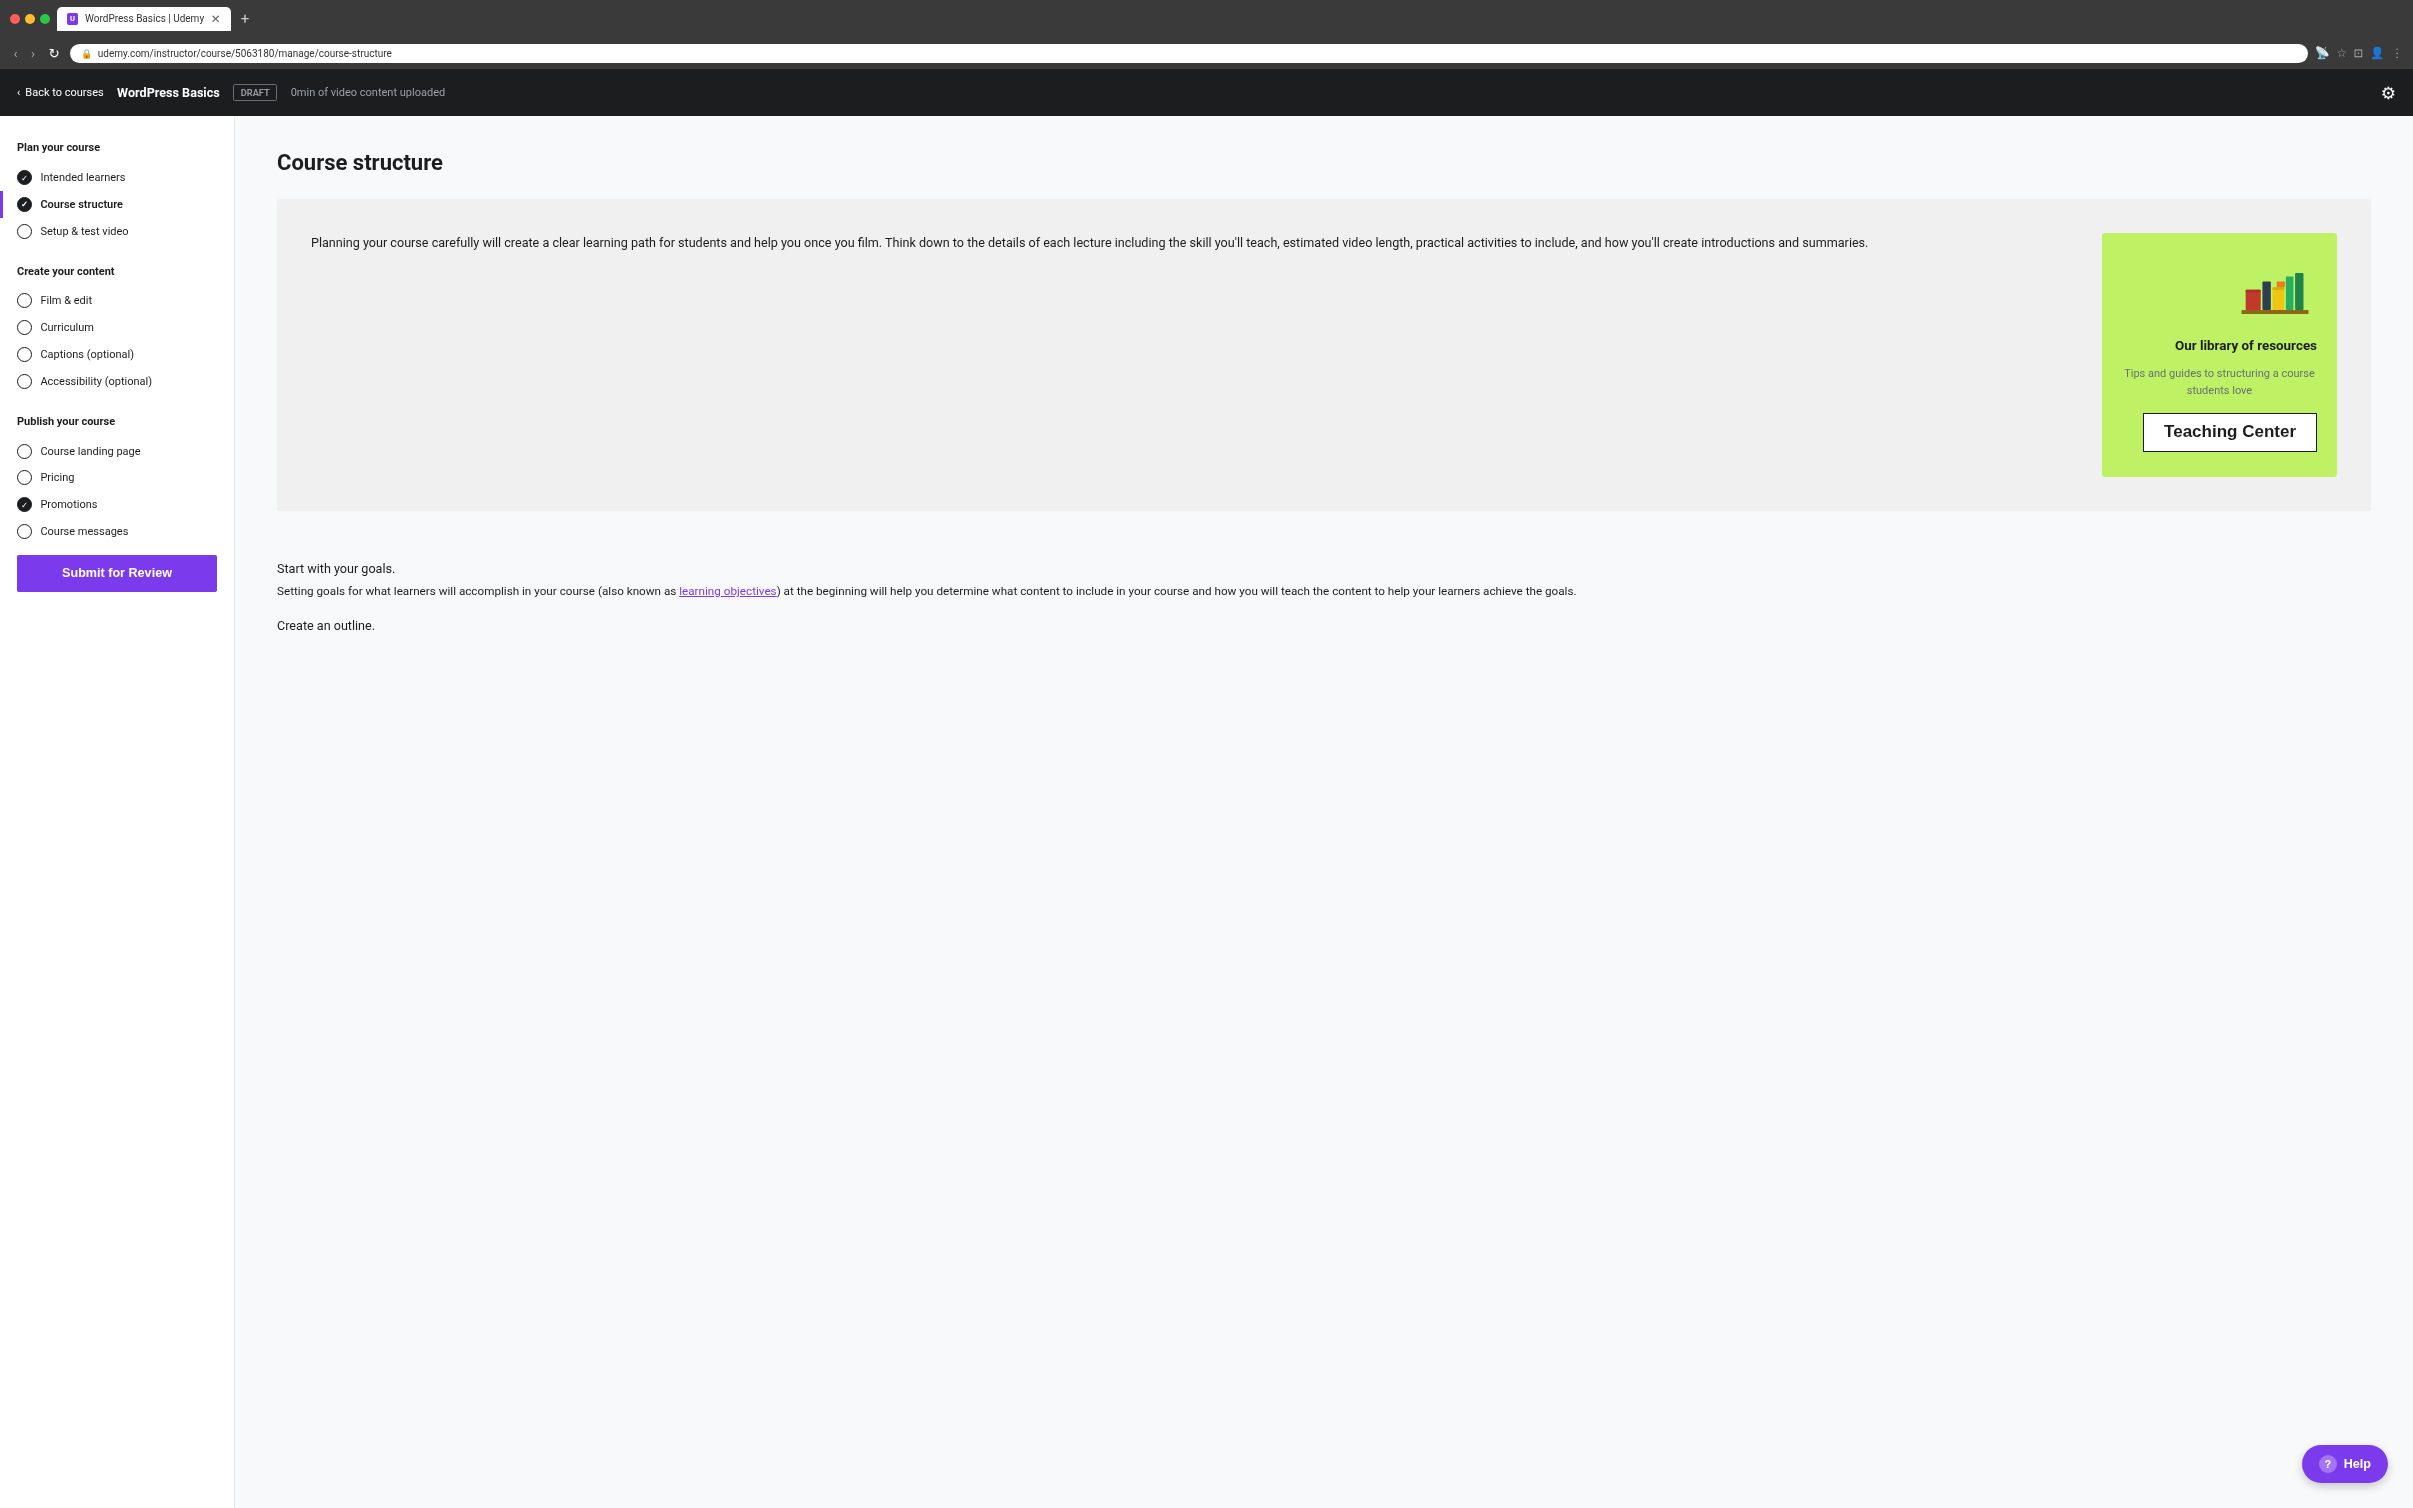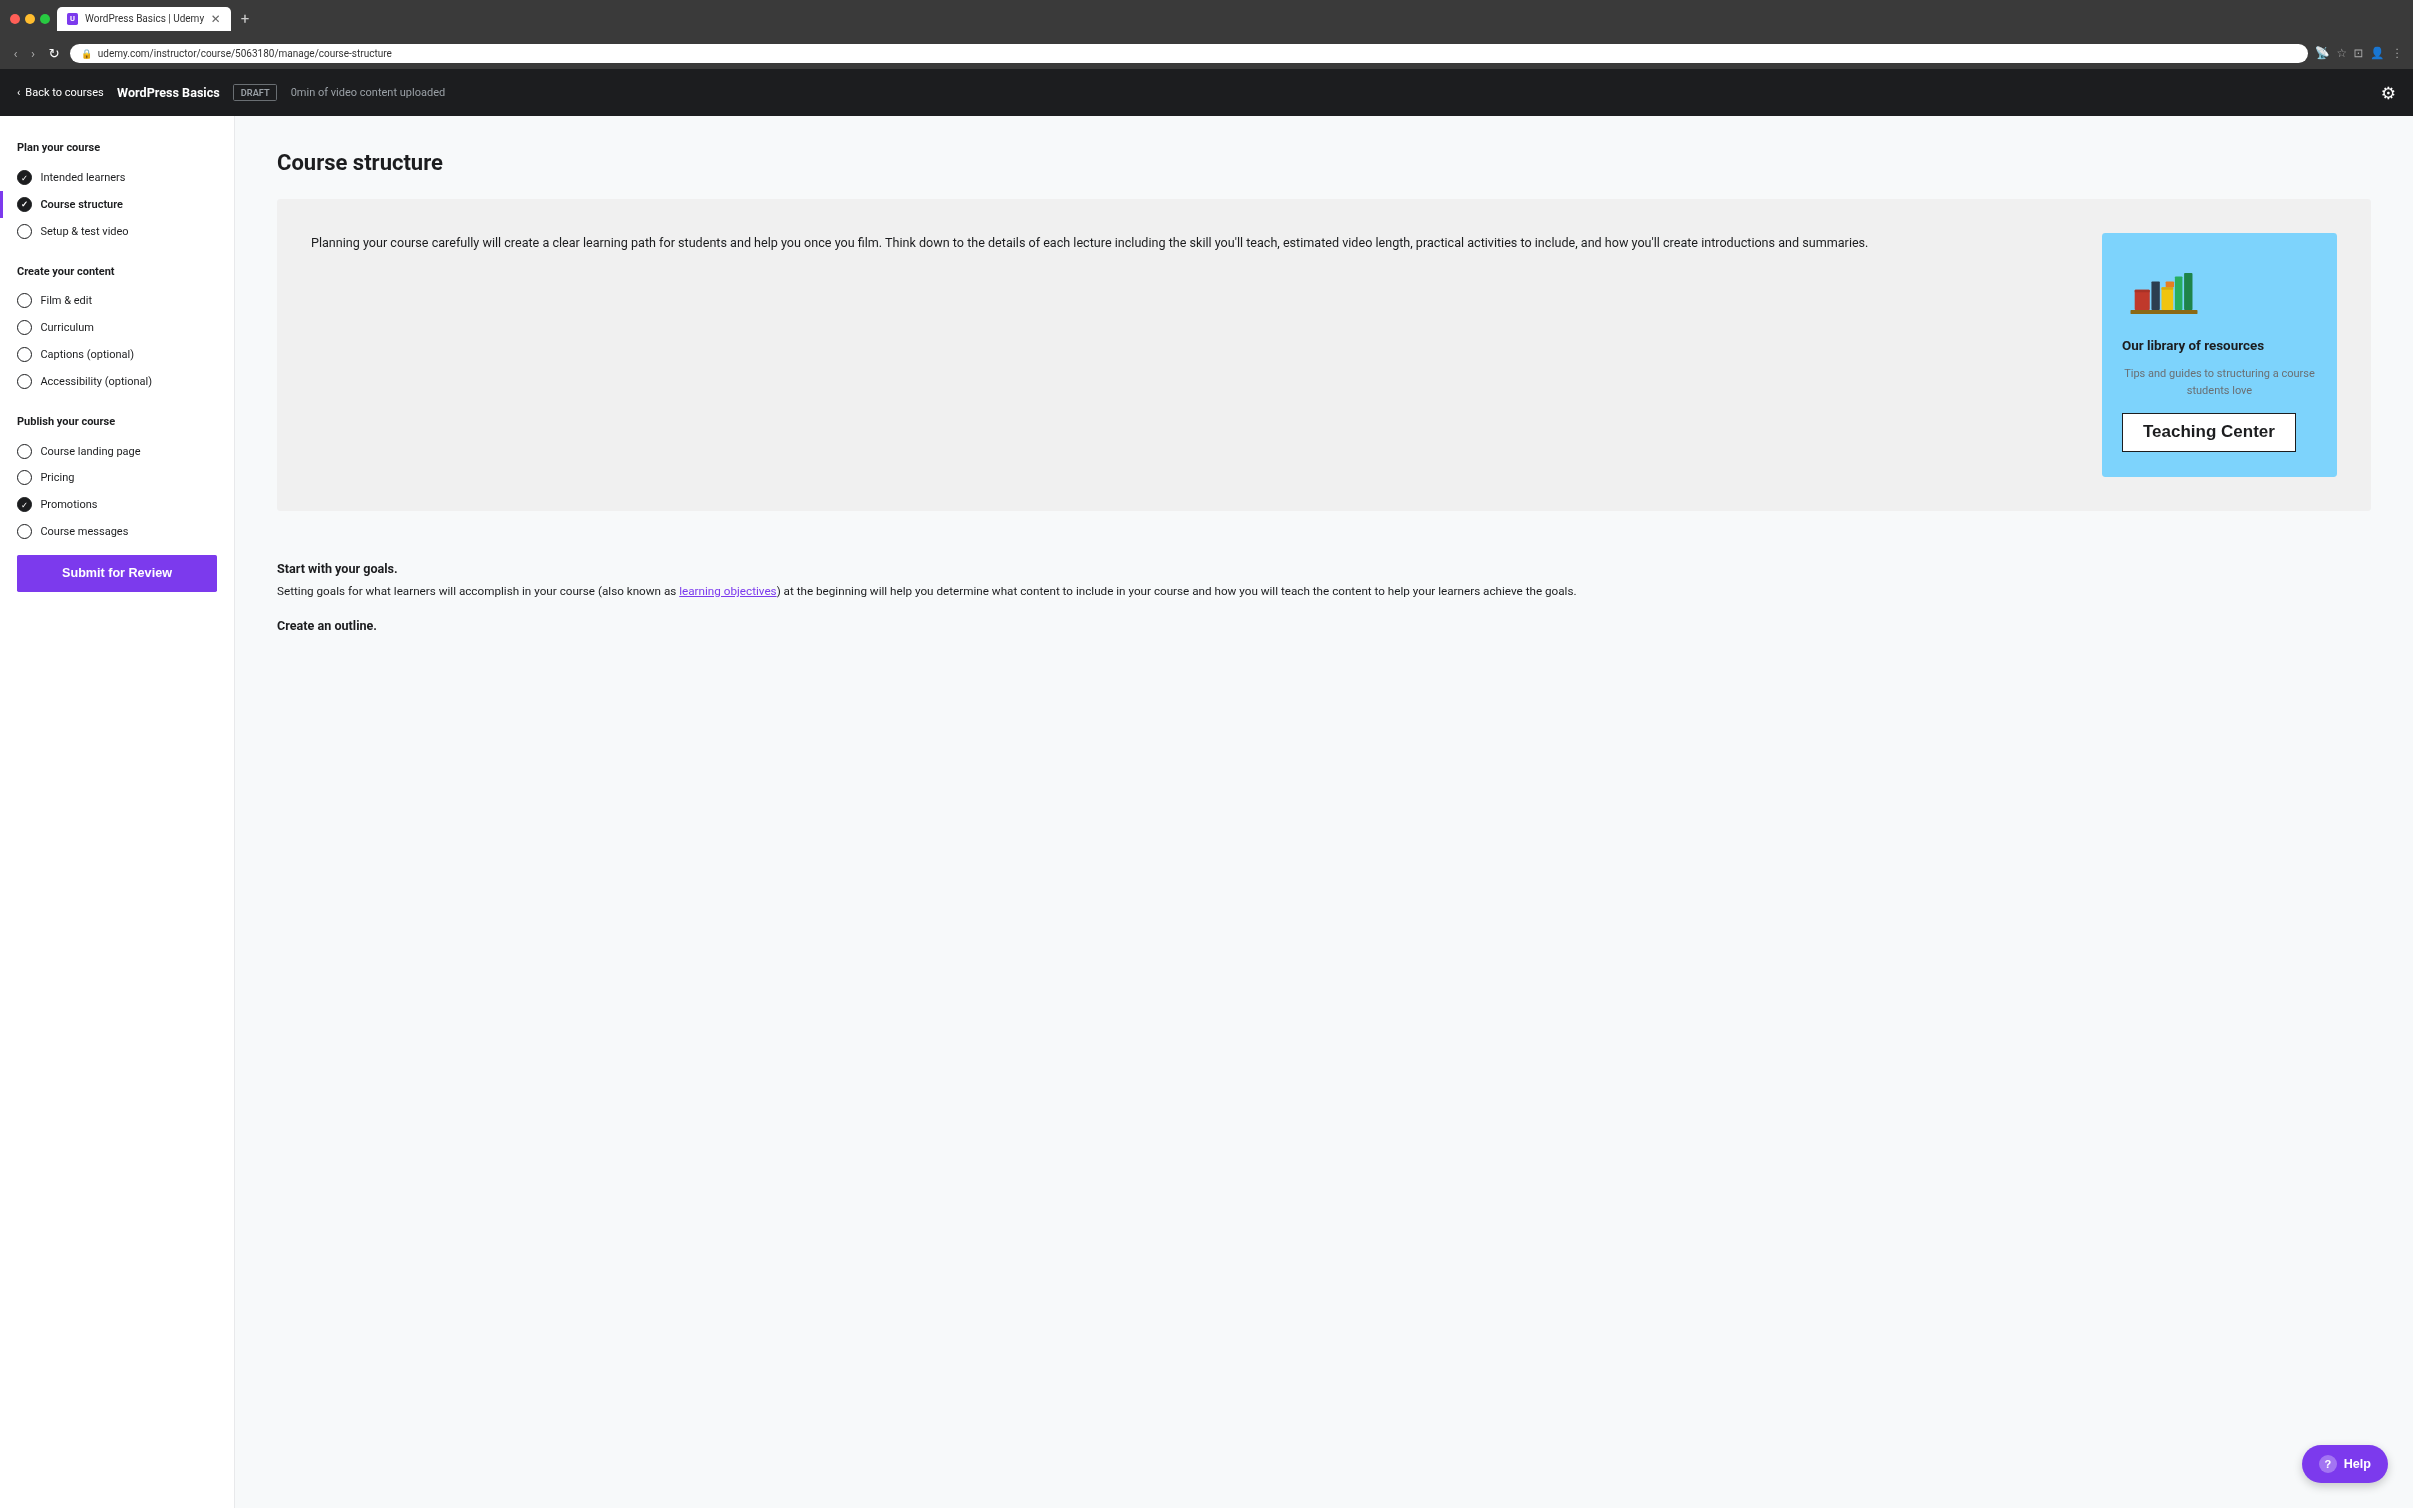--- a/index.html
+++ b/index.html
@@ -252,26 +252,26 @@
       color: #1c1d1f;
       margin-bottom: 17px;
     }
     .info-body {
       font-size: 12.6px;
       color: #1c1d1f;
       line-height: 1.6;
     }
     .resource-card {
       width: 235px;
-      background: #7dd3fc;
+      background: #bef264;
       border-radius: 3.4px;
       padding: 25px 20px;
       display: flex;
       flex-direction: column;
-      align-items: flex-start;
+      align-items: flex-end;
       gap: 13.4px;
       flex-shrink: 0;
     }
     .resource-title {
       font-size: 13.4px;
       font-weight: 700;
       color: #1c1d1f;
       text-align: center;
     }
     .resource-desc {
@@ -296,21 +296,21 @@
       padding: 25px 0;
     }
     .tips-title {
       font-size: 18.4px;
       font-weight: 700;
       color: #1c1d1f;
       margin-bottom: 20px;
     }
     .tip-heading {
       font-size: 12.6px;
-      font-weight: 700;
+      font-weight: 400;
       color: #1c1d1f;
       margin-bottom: 6.7px;
     }
     .tip-body {
       font-size: 11.7px;
       color: #1c1d1f;
       line-height: 1.6;
       margin-bottom: 17px;
     }
     .tip-link {

